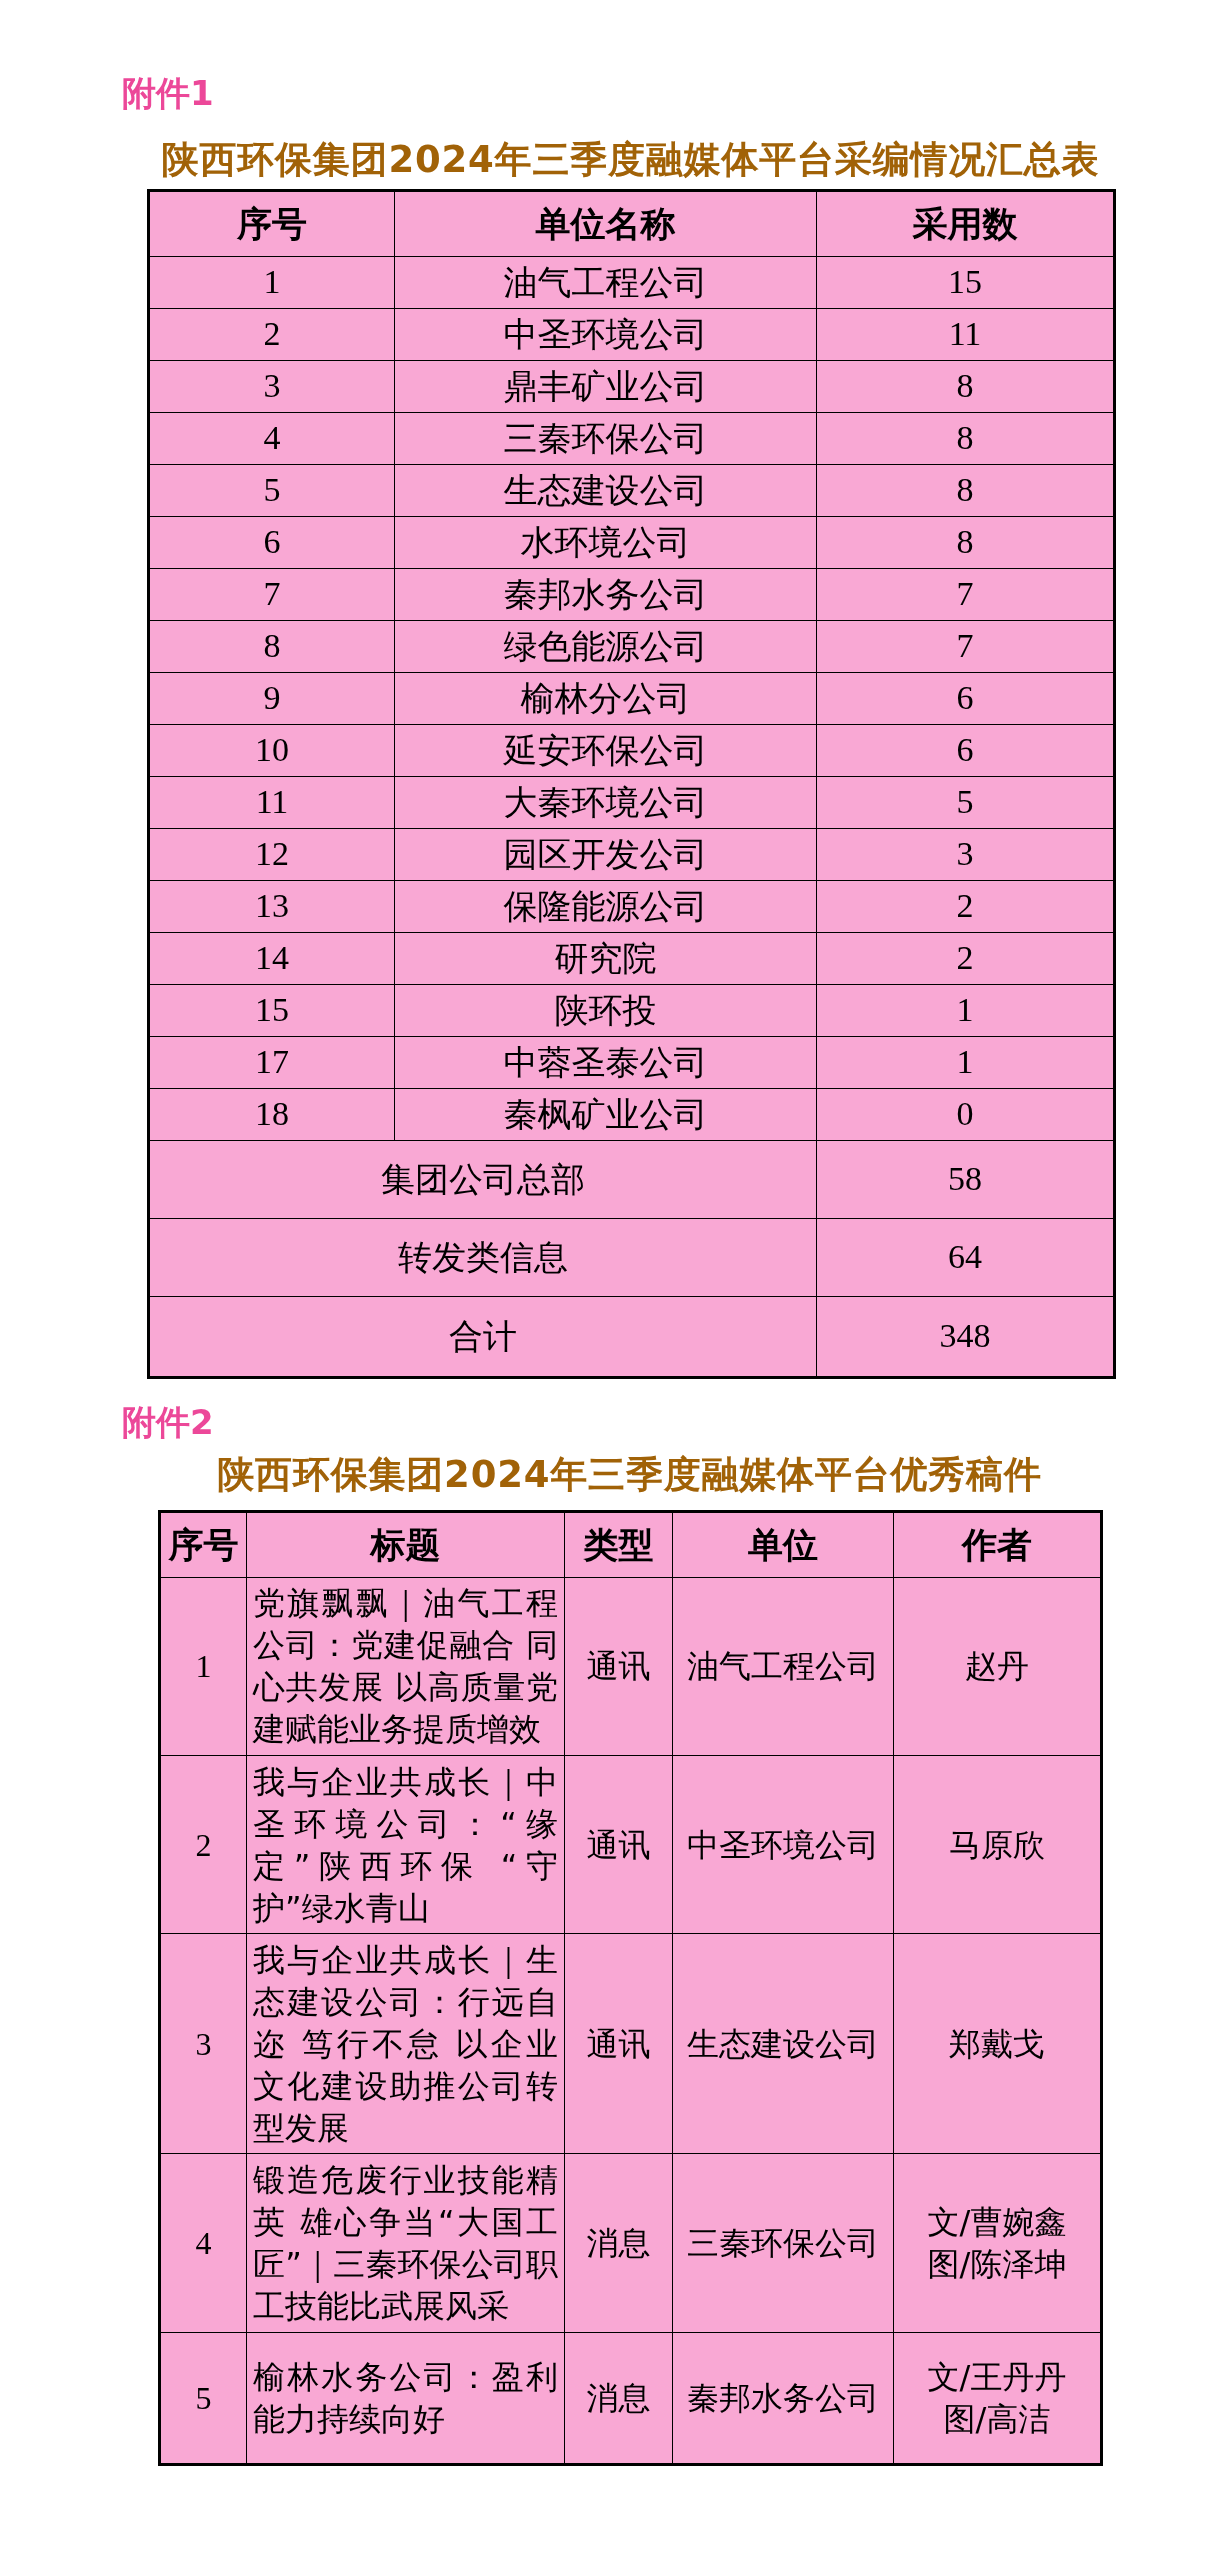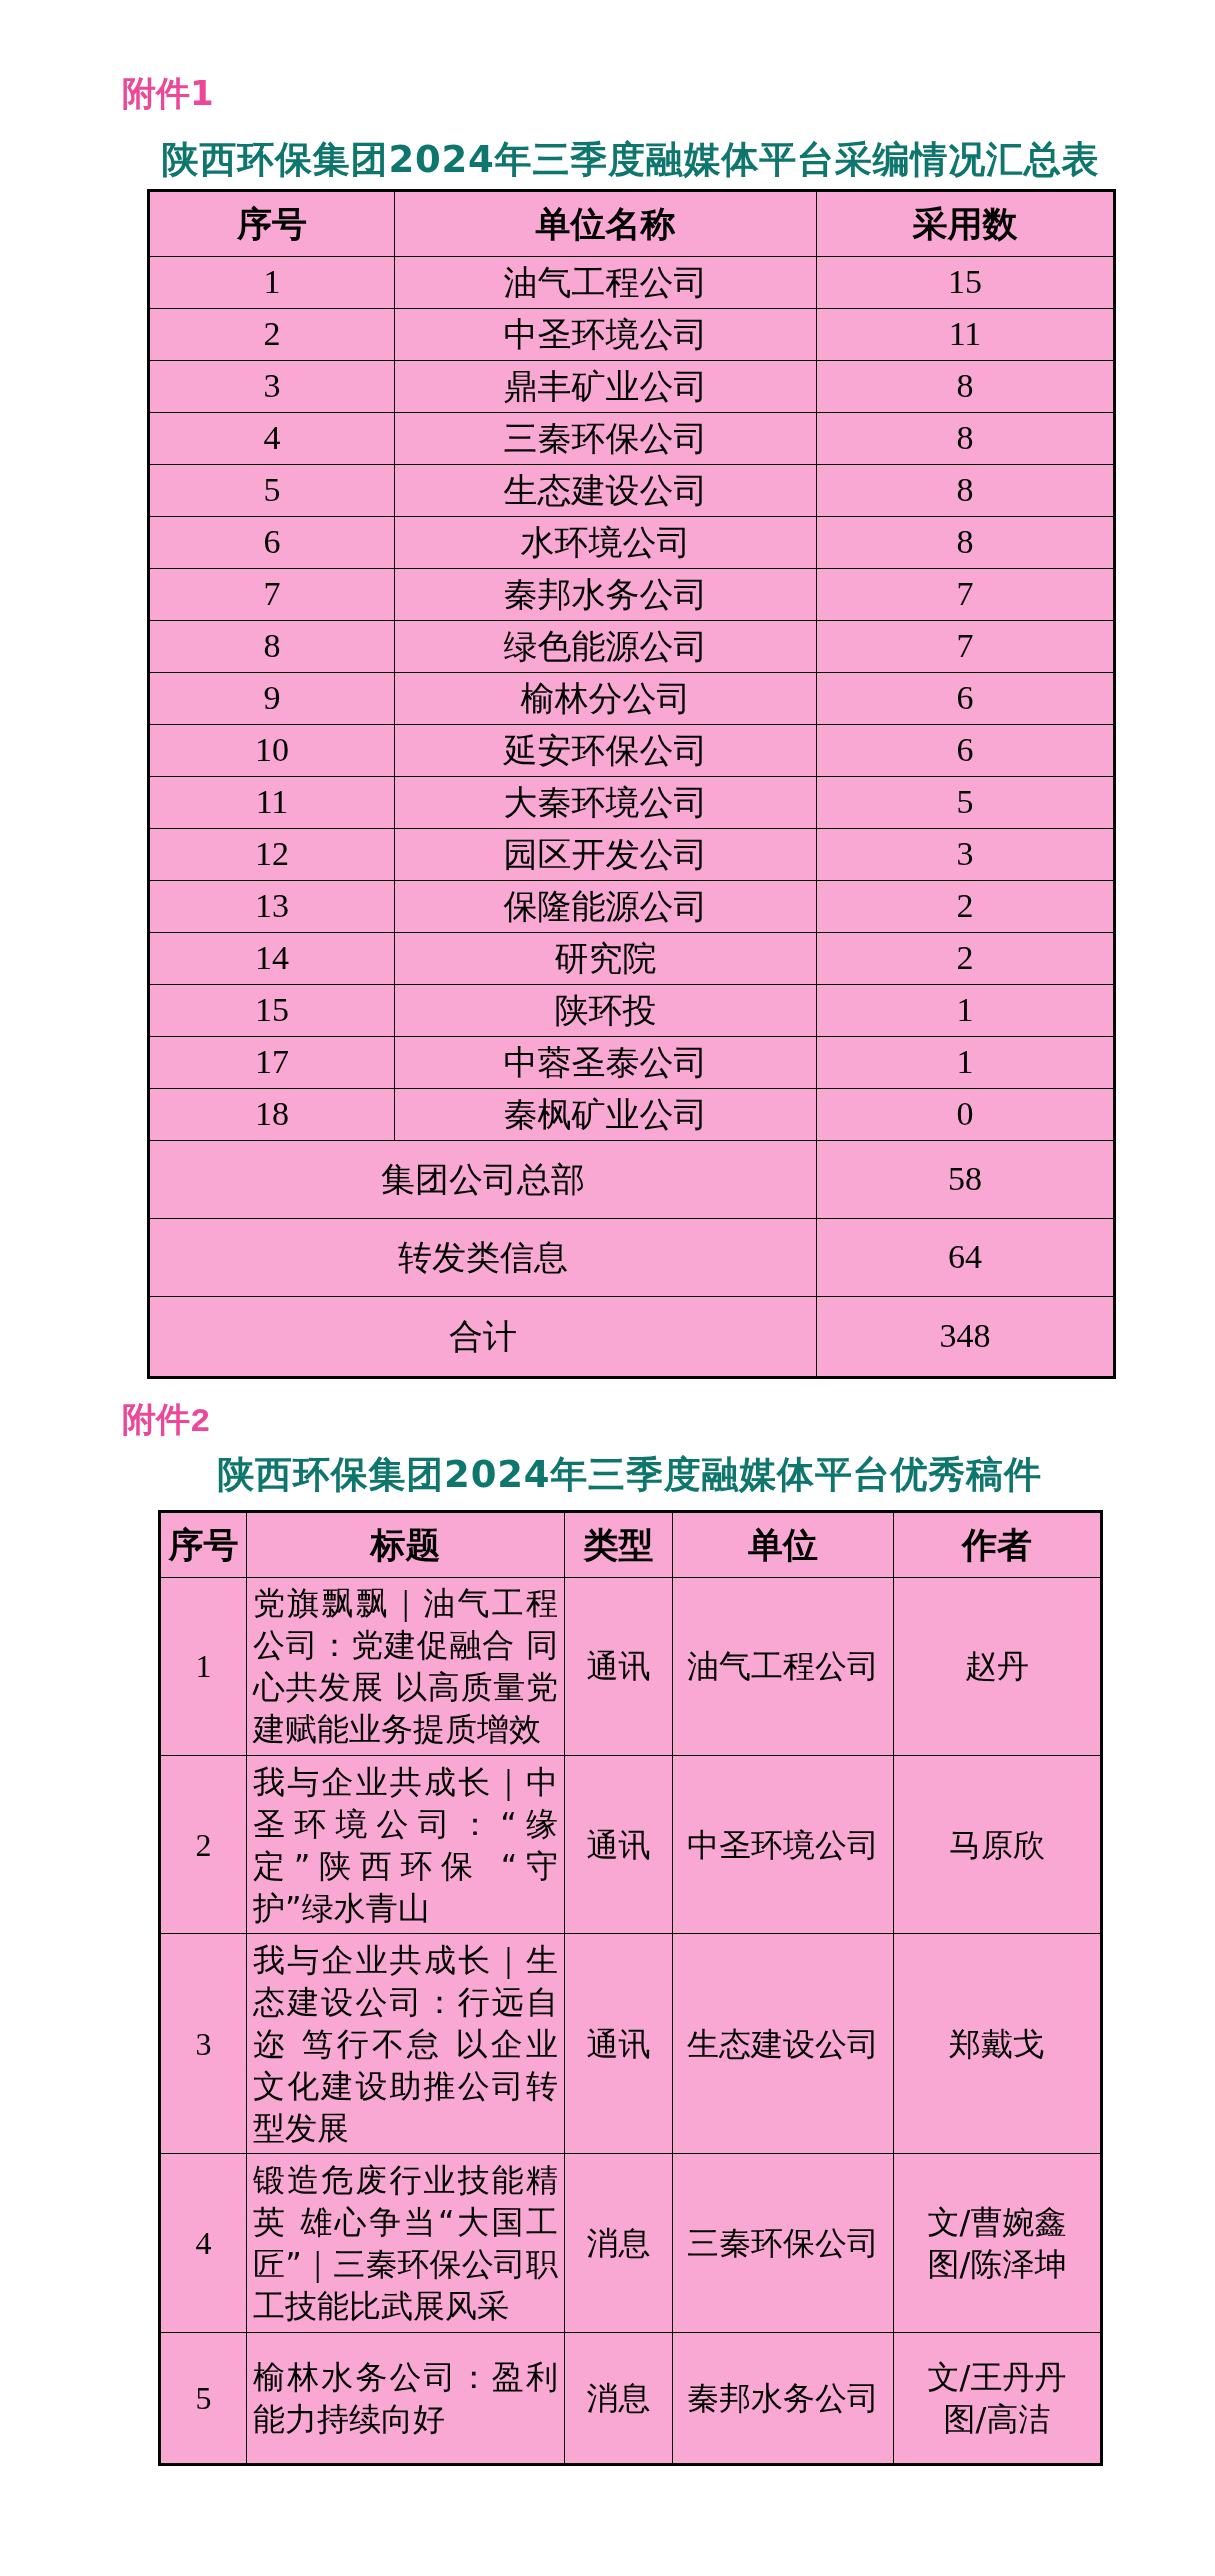--- a/index.html
+++ b/index.html
@@ -17,27 +17,27 @@
     height: 2576px;
     background: #ffffff;
   }
   .att-label {
     margin: 73px 0 0 122px;
     font-size: 34px;
     line-height: 1.2;
     font-weight: 600;
     color: #ec4899;
   }
-  .att-label.att2 { margin-top: 23px; font-family: Liberation Mono, monospace; }
+  .att-label.att2 { margin-top: 23px; }
   .doc-title {
     font-weight: bold;
     font-size: 37px;
     line-height: 1.2;
     text-align: center;
-    color: #0f766e;
+    color: #a16207;
     letter-spacing: 0.8px;
   }
   .doc-title.t1 { width: 967px; margin: 24.5px 0 0 147px; }
   .doc-title.t2 { width: 943px; margin: 10.7px 0 0 158px; }
   table {
     border-collapse: collapse;
     table-layout: fixed;
     border: 3.1px solid #000000;
     background: #f9a8d4;
   }

